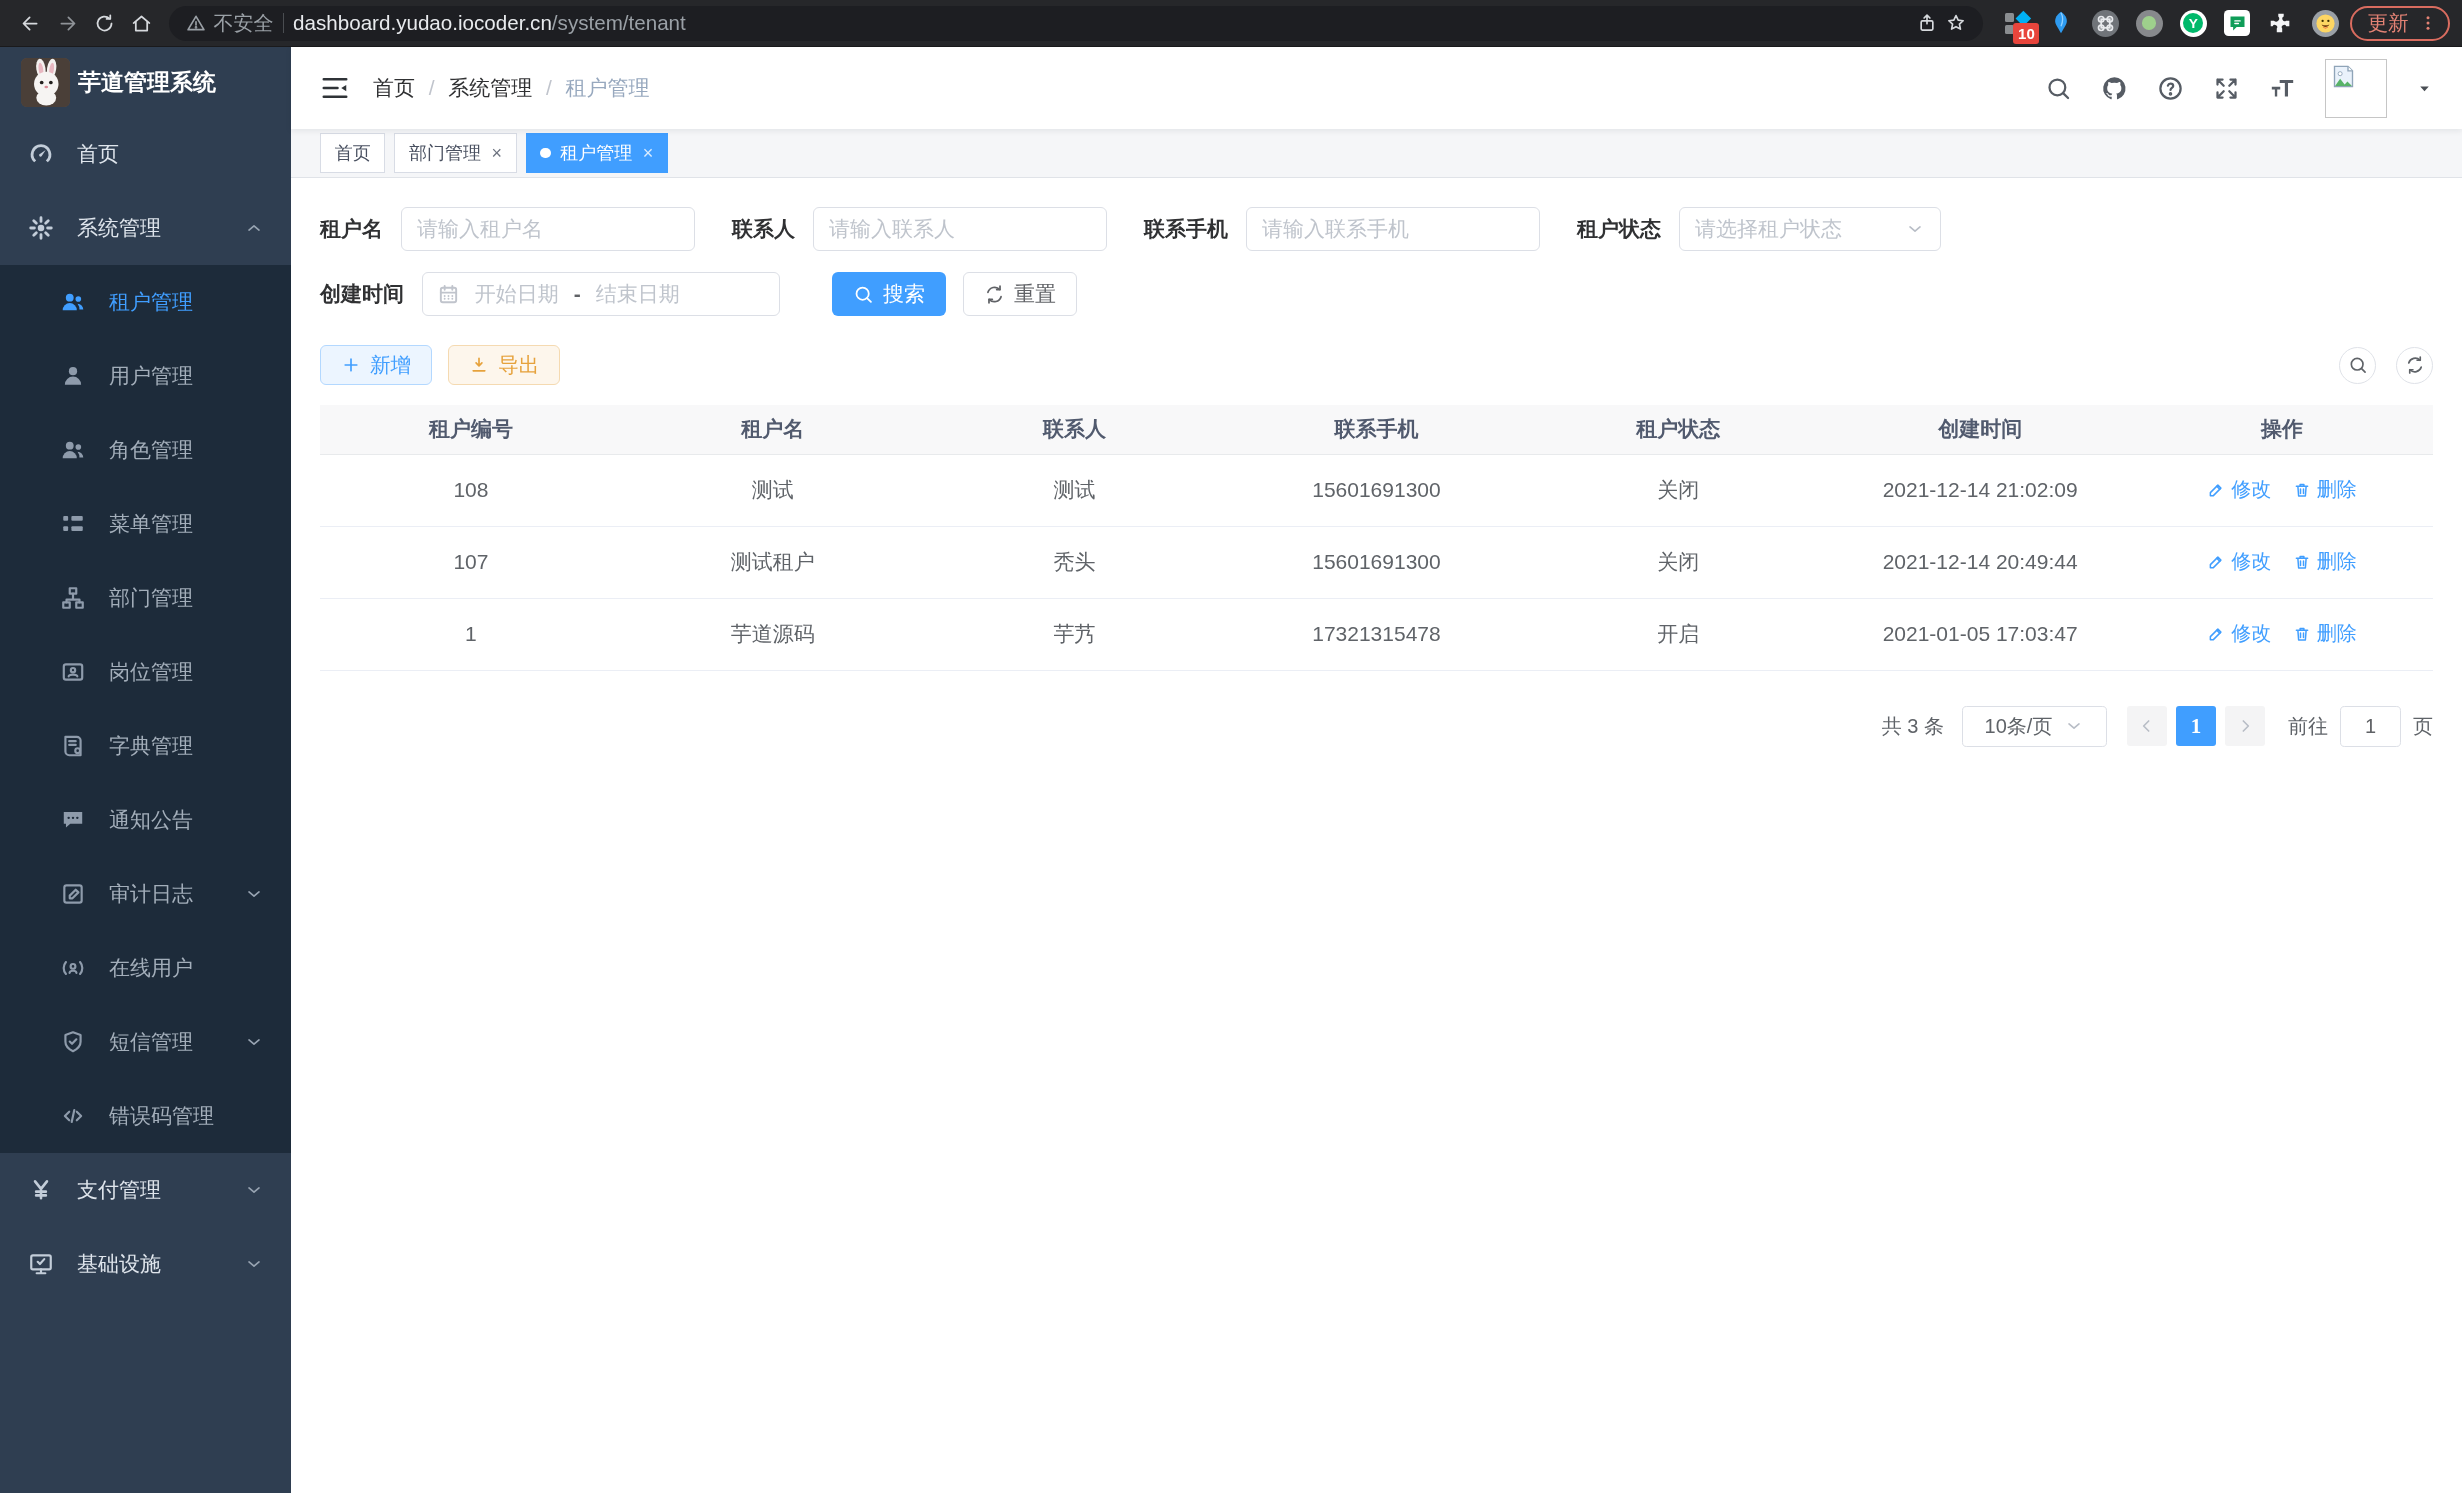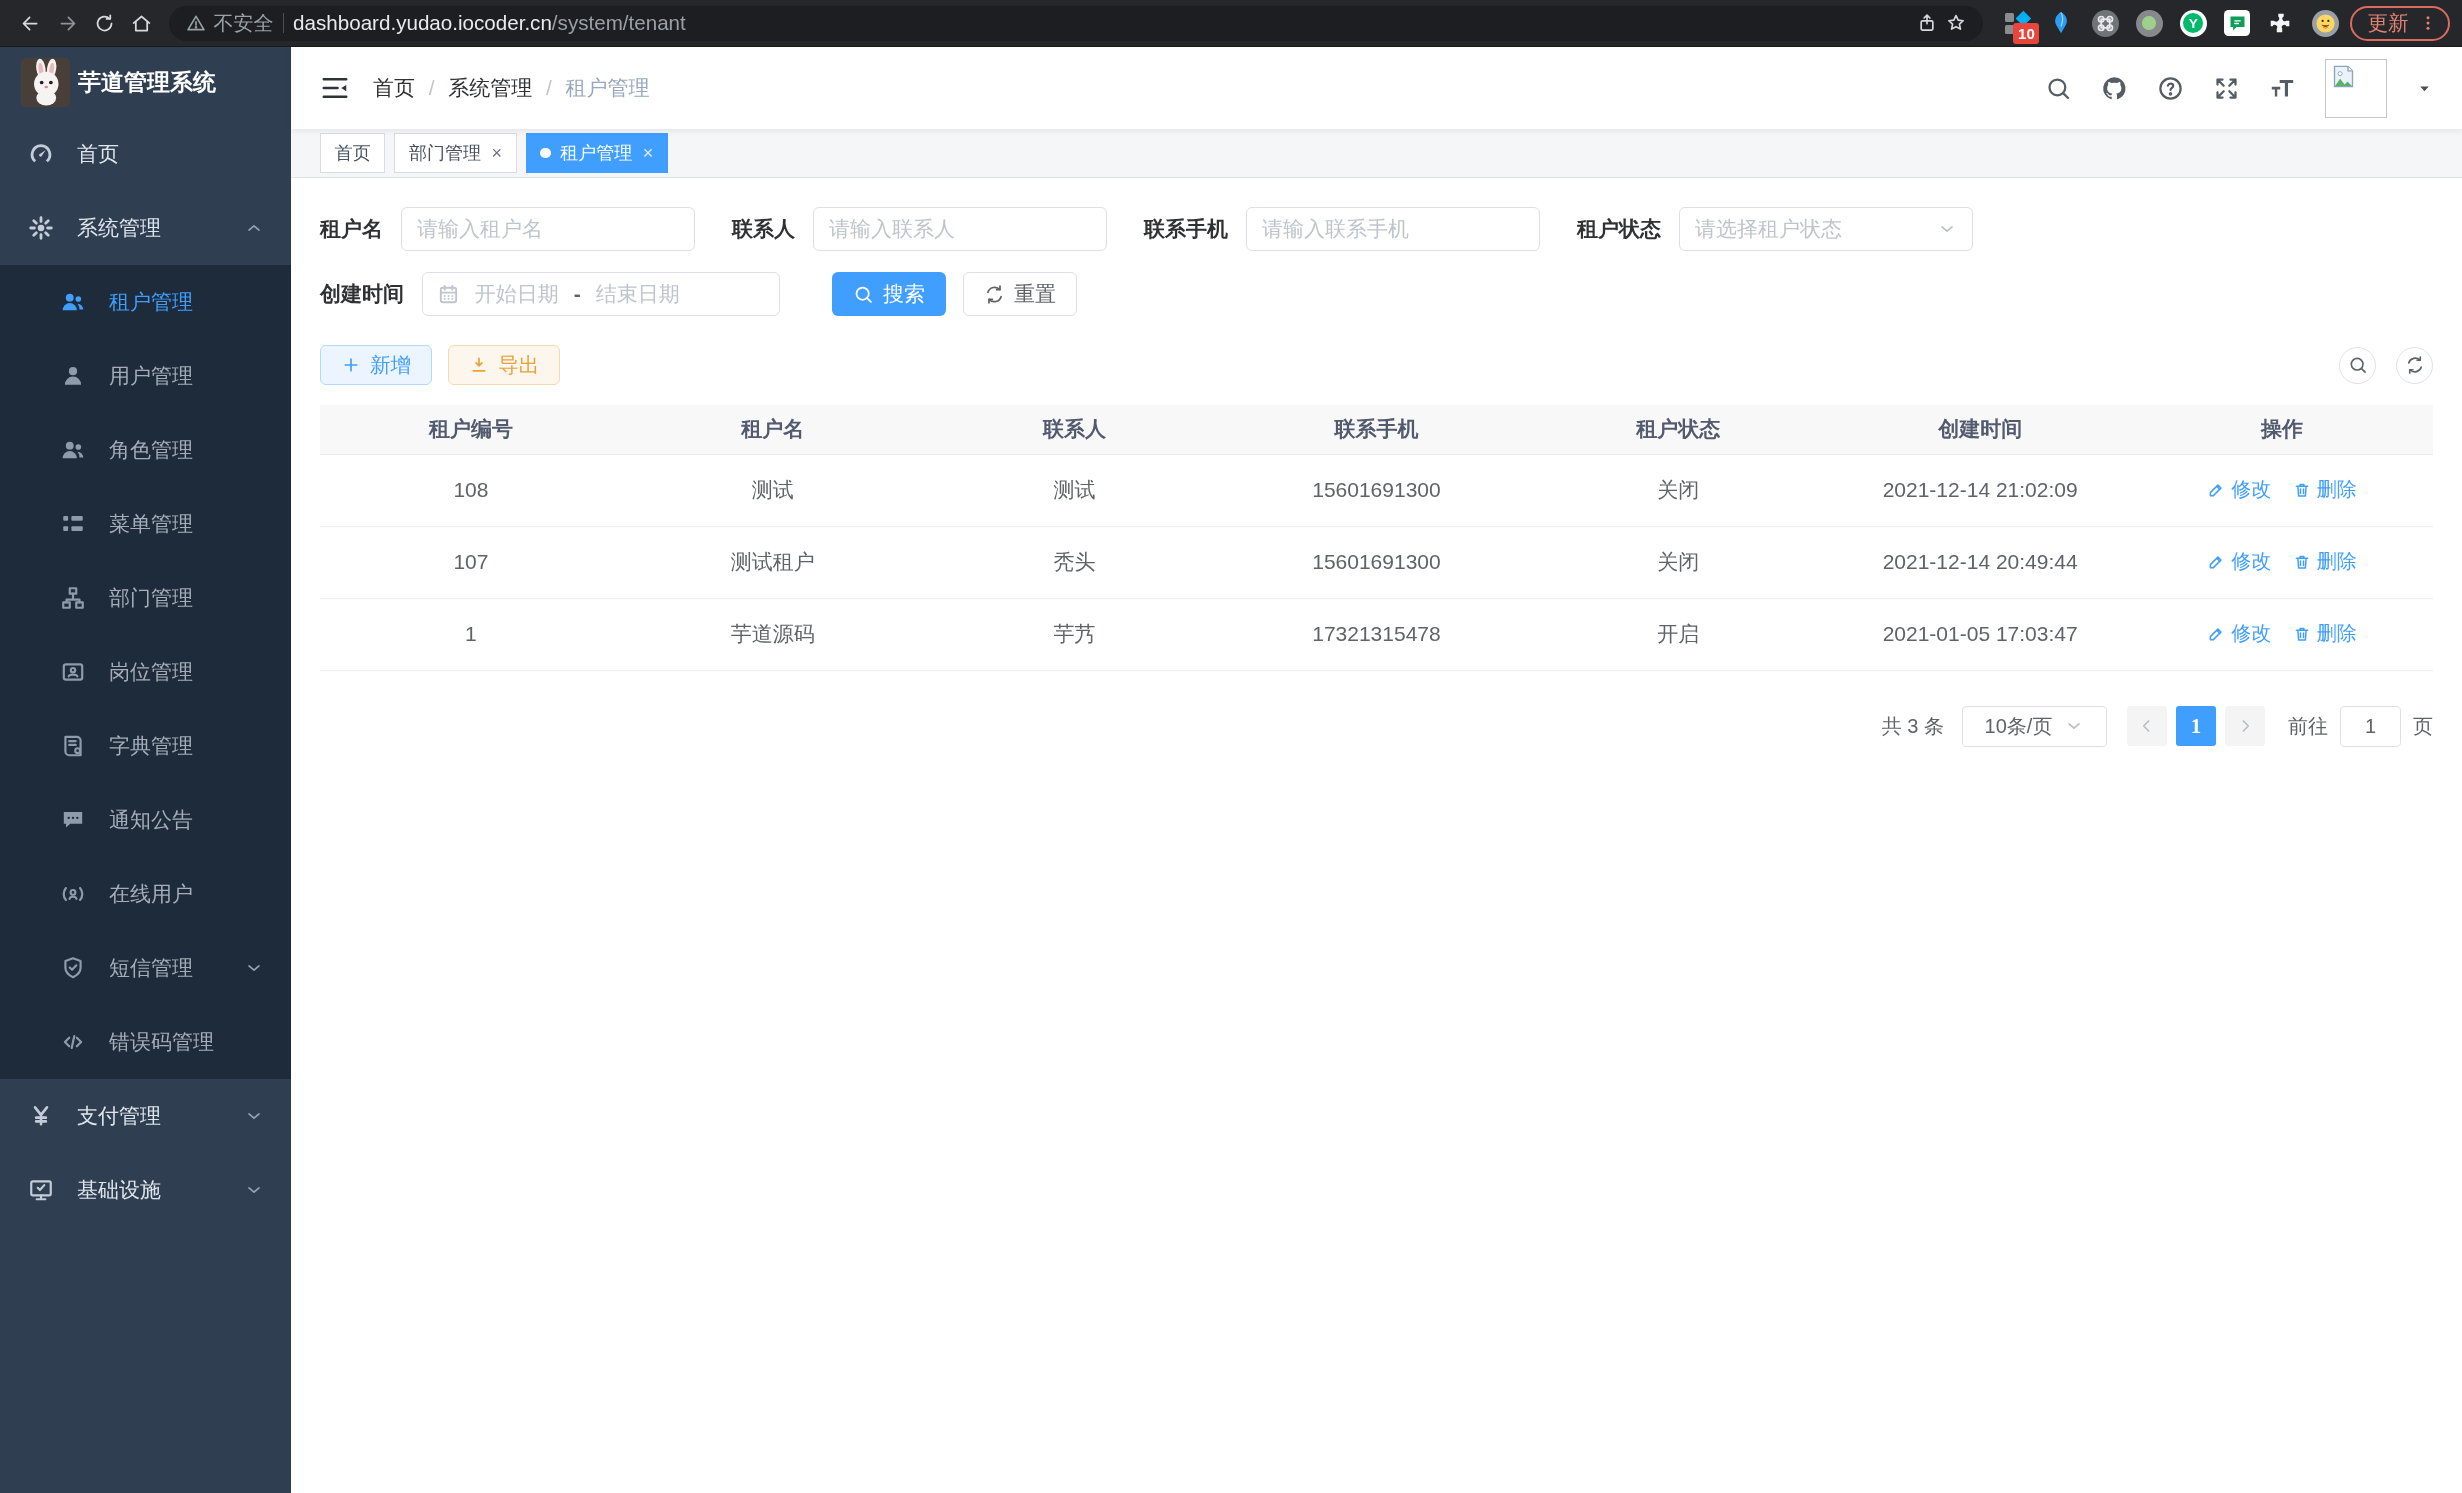--- a/index.html
+++ b/index.html
@@ -79,21 +79,21 @@
 
   .content{flex:1;background:#fff;padding:29px 29px 0 29px}
 
   
   .form-row{display:flex;align-items:center}
   .form-row + .form-row{margin-top:21px}
   .field{display:flex;align-items:center;margin-right:37px}
   .field-label{font-weight:700;color:#303133;margin-right:18px;white-space:nowrap}
   .el-input{width:294px;height:44px;border:1.5px solid #dcdfe6;border-radius:6px;padding:0 15px;font-size:21px;color:#606266;background:#fff;outline:none}
   .el-input::placeholder{color:#bfc4cc}
-  .select-box{width:294px;height:44px;border:1.5px solid #dcdfe6;border-radius:6px;padding:0 15px;display:flex;align-items:center;background:#fff;cursor:pointer}
+  .select-box{width:262px;height:44px;border:1.5px solid #dcdfe6;border-radius:6px;padding:0 15px;display:flex;align-items:center;background:#fff;cursor:pointer}
   .select-box .ph{color:#bfc4cc;flex:1;white-space:nowrap;overflow:hidden}
   .select-box .chev,.page-size .chev{color:#b8bdc6}
   .chev svg{width:20px;height:20px}
   .date-range{width:358px;height:44px;border:1.5px solid #dcdfe6;border-radius:6px;display:flex;align-items:center;padding:0 13.7px;gap:15px;background:#fff;color:#bfc4cc;cursor:text}
   .date-range svg{width:23px;height:23px;color:#c0c4cc;flex:none}
   .date-range .dsep{color:#606266;font-weight:700}
   .btn{height:44px;border-radius:6px;padding:0 20px;font-size:21px;display:inline-flex;align-items:center;gap:9px;border:1.5px solid transparent;cursor:pointer;background:#fff}
   .btn svg{width:21px;height:21px}
   .btn-primary{background:#409eff;color:#fff;margin-left:15px}
   .btn-plain{border-color:#dcdfe6;color:#606266;margin-left:17px}
@@ -369,20 +369,34 @@
         <div class="menu-item sub">
           <span class="menu-icon">
             <svg viewBox="0 0 24 24" fill="currentColor">
               <path d="M3.5 4.5h17v11h-11l-4 3.5v-3.5h-2Z"></path>
               <circle cx="8" cy="10" r="1.1" fill="#1d2b3a"></circle>
               <circle cx="12" cy="10" r="1.1" fill="#1d2b3a"></circle>
               <circle cx="16" cy="10" r="1.1" fill="#1d2b3a"></circle>
             </svg>
           </span>
           <span class="menu-label">通知公告</span>
+        </div>
+        <div class="menu-item sub">
+          <span class="menu-icon">
+            <svg viewBox="0 0 24 24" fill="none" stroke="currentColor" stroke-width="2" stroke-linecap="round" stroke-linejoin="round">
+              <rect x="4" y="4" width="16" height="16" rx="2"></rect>
+              <path d="m14.5 8 2.5 2.5-5.5 5.5H9v-2.5Z"></path>
+            </svg>
+          </span>
+          <span class="menu-label">审计日志</span>
+          <span class="menu-arrow">
+            <svg viewBox="0 0 24 24" fill="none" stroke="currentColor" stroke-width="2" stroke-linecap="round" stroke-linejoin="round">
+              <path d="m6 9.5 6 5 6-5"></path>
+            </svg>
+          </span>
         </div>
         <div class="menu-item sub">
           <span class="menu-icon">
             <svg viewBox="0 0 24 24" fill="none" stroke="currentColor" stroke-width="2" stroke-linecap="round" stroke-linejoin="round">
               <circle cx="12" cy="10.5" r="2.2"></circle>
               <path d="M8.8 16.5c.4-2.6 6-2.6 6.4 0"></path>
               <path d="M5.5 6.5c-2.8 3.2-2.8 7.8 0 11M18.5 6.5c2.8 3.2 2.8 7.8 0 11"></path>
             </svg>
           </span>
           <span class="menu-label">在线用户</span>

